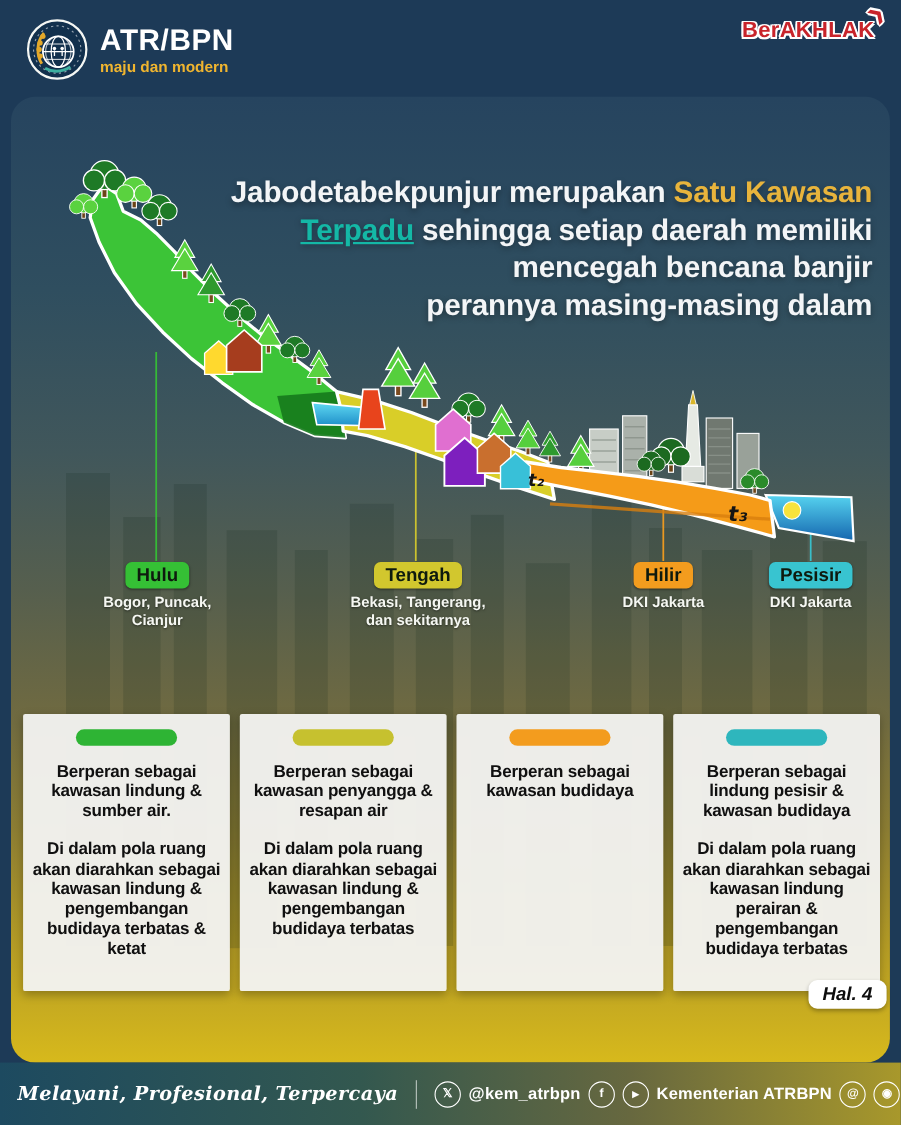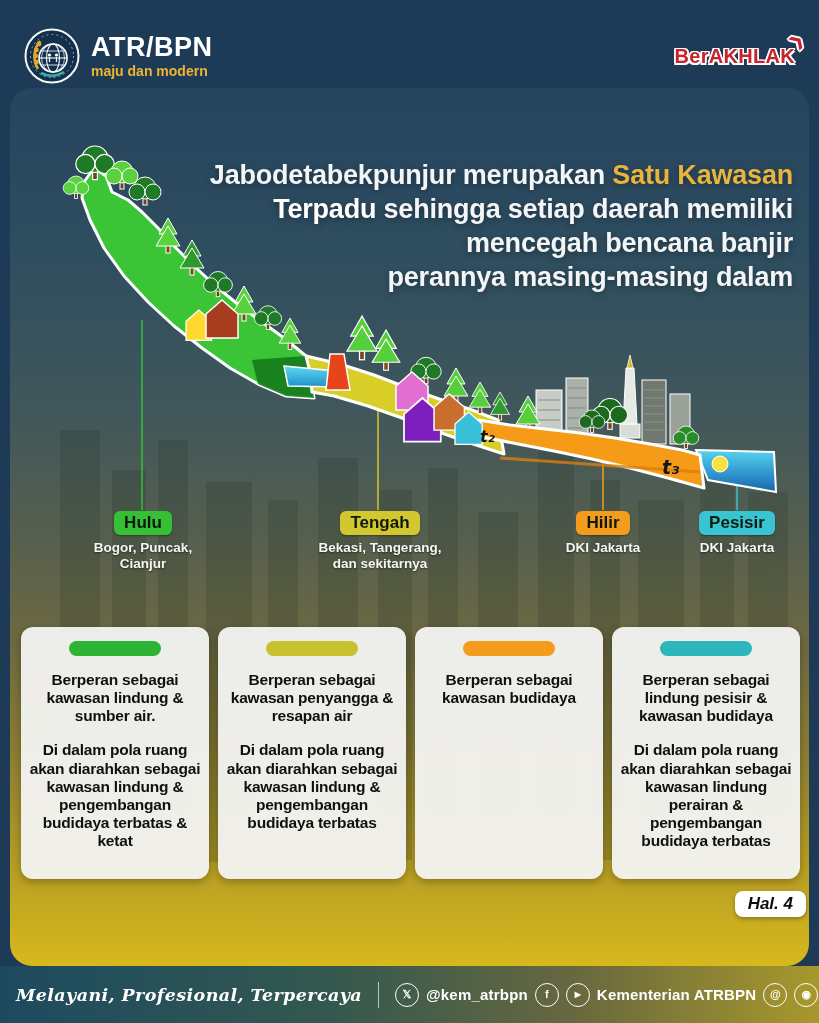--- a/index.html
+++ b/index.html
@@ -1,21 +1,21 @@
 <!DOCTYPE html>
 <html><head>
 <meta charset="utf-8">
 <style>
   html,body{margin:0;padding:0;}
   body{width:819px;height:1023px;background:#1d3a57;position:relative;overflow:hidden;
        font-family:"Liberation Sans",sans-serif;}
   .page{position:absolute;inset:0;}
 
   
-  .header{position:absolute;top:12px;left:0;right:0;height:88px;display:flex;align-items:center;padding:16px 24px;box-sizing:border-box;}
+  .header{position:absolute;top:1px;left:0;right:0;height:88px;display:flex;padding:16px 24px;box-sizing:border-box;}
   .logo{display:flex;align-items:center;}
   .logo-text{margin-left:11px;}
   .logo-org{font-size:27px;font-weight:800;color:#ffffff;letter-spacing:.5px;line-height:1.05;}
   .logo-tag{font-size:14px;font-weight:700;color:#f0b52f;margin-top:2px;}
   .berakhlak{margin-left:auto;position:relative;font-size:20px;font-weight:800;color:#c8242b;letter-spacing:.3px;
      text-shadow:-1.5px -1.5px 0 #fff,1.5px -1.5px 0 #fff,-1.5px 1.5px 0 #fff,1.5px 1.5px 0 #fff,0 -1.5px 0 #fff,0 1.5px 0 #fff,-1.5px 0 0 #fff,1.5px 0 0 #fff;}
   .berakhlak .chev{position:absolute;top:-13px;right:-8px;font-size:15px;transform:rotate(-45deg);display:inline-block;}
 
   
   .panel{position:absolute;left:10px;right:10px;top:88px;bottom:57px;border-radius:22px;overflow:hidden;
@@ -29,22 +29,22 @@
 
   
   .region{position:absolute;top:511px;transform:translateX(-50%);text-align:center;width:180px;}
   .region-pill{display:inline-block;padding:2px 10px;border-radius:6px;font-weight:800;font-size:17px;color:#0e1a0e;
      box-shadow:0 1px 2px rgba(0,0,0,.35);}
   .region-desc{margin-top:5px;font-size:13.5px;font-weight:600;color:#f5f7f2;line-height:1.18;white-space:pre-line;
      text-shadow:0 1px 2px rgba(0,0,0,.5);}
 
   
   .cards{position:absolute;left:21px;right:19px;top:627px;display:flex;gap:9px;}
-  .card{flex:1;background:rgba(243,243,240,.96);border-radius:12px;height:252px;padding:12px 8px;box-sizing:border-box;
-     text-align:center;box-shadow:0 3px 9px rgba(0,0,0,.28);}
+  .card{flex:1;background:rgba(243,243,240,.96);border-radius:2px;height:252px;padding:12px 8px;box-sizing:border-box;
+     text-align:center;box-shadow:0 3px 9px rgba(0,0,0,.28);margin-top:22px;}
   .card-pill{width:92px;height:15px;border-radius:8px;margin:2px auto 15px;}
   .card p{margin:0 0 16px;font-size:15.5px;line-height:1.17;font-weight:700;color:#101010;letter-spacing:-.2px;}
 
   
   .hal{position:absolute;top:891px;right:13px;background:#ffffff;border-radius:8px;padding:3px 13px;
      font-size:17px;font-weight:800;font-style:italic;color:#0d0d0d;box-shadow:0 2px 4px rgba(0,0,0,.3);}
 
   
   .footer{position:absolute;left:0;right:0;bottom:0;height:57px;display:flex;align-items:center;gap:7px;
      padding:0 16px;box-sizing:border-box;
@@ -203,21 +203,21 @@
         <use href="#house" transform="translate(455,412) scale(.85)" fill="#38c0d8"></use>
       </g>
 
       <text x="480" y="442" font-family="'DejaVu Sans',sans-serif" font-size="16" font-weight="bold" font-style="italic" fill="#141414">t₂</text>
       <text x="662" y="474" font-family="'DejaVu Sans',sans-serif" font-size="19" font-weight="bold" font-style="italic" fill="#141414">t₃</text>
     </svg>
   </div>
 
   <div class="title">
     <div><span>Jabodetabekpunjur merupakan </span><span style="color: rgb(232, 180, 60);">Satu Kawasan</span></div>
-    <div><span style="color: #ffffff;">Terpadu</span><span> sehingga setiap daerah memiliki</span></div>
+    <div><span style="color: #14b8a6; text-decoration: underline;">Terpadu</span><span> sehingga setiap daerah memiliki</span></div>
     <div>mencegah bencana banjir</div>
     <div>perannya masing-masing dalam</div>
   </div>
 
   <div class="region" style="left:143px;">
     <span class="region-pill" style="background: rgb(53, 192, 53);">Hulu</span>
     <div class="region-desc">Bogor, Puncak,
 Cianjur</div>
   </div>
   <div class="region" style="left:380px;">

